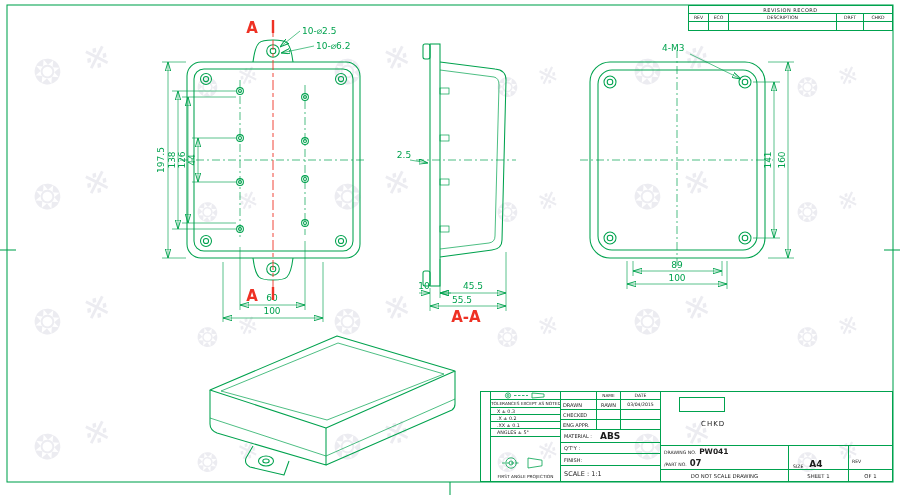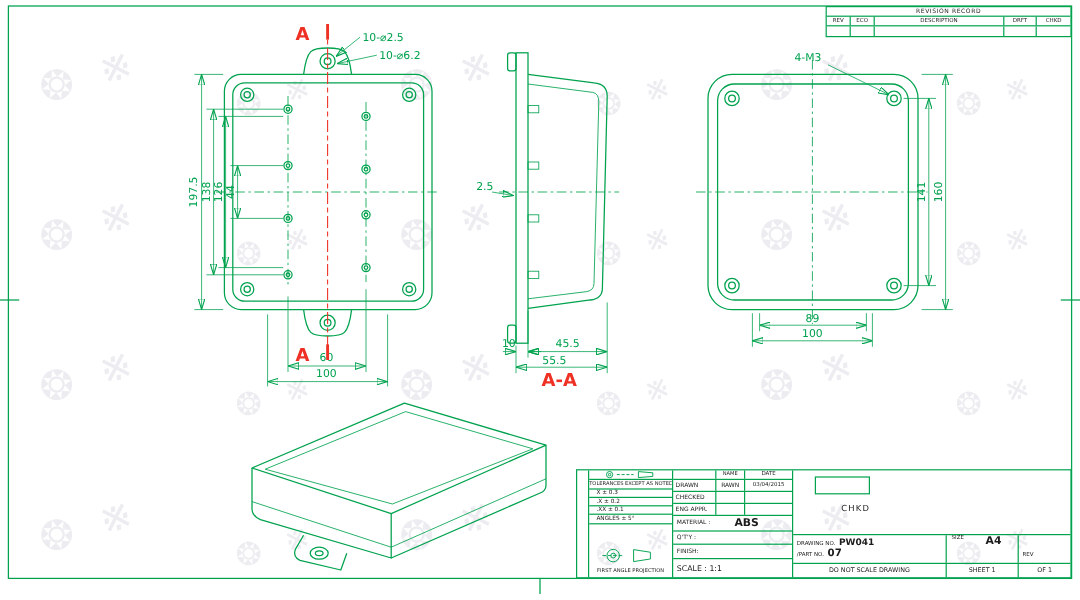--- a/index.html
+++ b/index.html
@@ -55,33 +55,33 @@
   .proj-sym *{stroke:var(--g);fill:none;stroke-width:0.8;}
   .proj-text{font-size:4.3px;white-space:nowrap;}
   .tb-mid{width:100px;border-right:1px solid var(--g);display:flex;flex-direction:column;font-size:5px;}
   .mrow{display:flex;border-bottom:1px solid var(--g);align-items:center;}
   .mrow:last-child{border-bottom:none;text-align:right;}
   .mhead{height:8px;font-size:4.3px;}
   .mpeople{height:10px;}
   .m-l{width:36px;border-right:1px solid var(--g);height:100%;display:flex;align-items:center;padding-left:2px;}
   .m-n{width:24px;border-right:1px solid var(--g);height:100%;display:flex;align-items:center;justify-content:center;}
   .m-d{flex:1;height:100%;display:flex;align-items:center;justify-content:center;font-size:4.6px;}
-  .mwide{padding-left:3px;gap:20px;}
+  .mwide{padding-left:3px;gap:8px;}
   .m-mat{height:13px;} .m-qty{height:11px;} .m-fin{height:12px;} .m-scale{flex:1;font-size:6.5px;}
   .mat{font-size:9px;font-weight:bold;}
   .tb-right{flex:1;position:relative;}
   .logo-box{position:absolute;left:18px;top:5px;width:46px;height:15px;border:1px solid var(--g);}
   .tb-title-label{position:absolute;left:40px;top:28px;font-size:7px;letter-spacing:1px;}
   .tb-bottom{position:absolute;left:0;right:0;bottom:0;height:36px;border-top:1px solid var(--g);display:grid;grid-template-columns:128px 60px 1fr;grid-template-rows:23px 12px;}
-  .tbb-left{grid-column:1;grid-row:1;border-right:1px solid var(--g);padding:1px 3px;display:flex;flex-direction:column;justify-content:flex-start;}
+  .tbb-left{grid-column:1;grid-row:1;border-right:1px solid var(--g);padding:1px 3px;display:flex;flex-direction:column;justify-content:space-between;}
   .dn-row{display:flex;align-items:baseline;gap:3px;white-space:nowrap;}
   .sm{font-size:4.6px;}
   .dn{font-size:7.5px;font-weight:bold;}
   .pn{font-size:8.5px;font-weight:bold;}
-  .tbb-size{grid-column:2;grid-row:1;border-right:1px solid var(--g);display:flex;align-items:flex-start;gap:18px;padding-left:4px;}
+  .tbb-size{grid-column:2;grid-row:1;border-right:1px solid var(--g);display:flex;align-items:flex-end;gap:6px;padding-left:4px;}
   .sz{font-size:9px;font-weight:bold;}
   .tbb-rev{grid-column:3;grid-row:1;padding:2px 3px;}
   .tbb-noscale{grid-column:1;grid-row:2;border-top:1px solid var(--g);border-right:1px solid var(--g);display:flex;align-items:center;justify-content:center;font-size:5.3px;}
   .tbb-sheet{grid-column:2;grid-row:2;border-top:1px solid var(--g);border-right:1px solid var(--g);display:flex;align-items:center;justify-content:center;font-size:5.3px;}
   .tbb-of{grid-column:3;grid-row:2;border-top:1px solid var(--g);display:flex;align-items:center;justify-content:center;font-size:5.3px;}
 </style>
 </head>
 <body>
 
 <div class="page">

